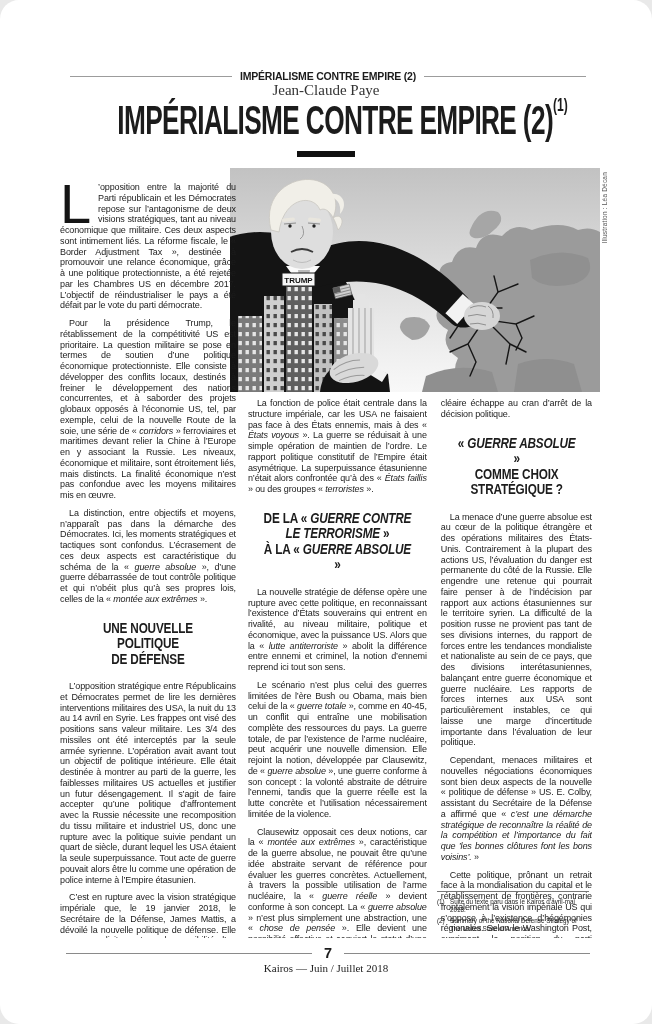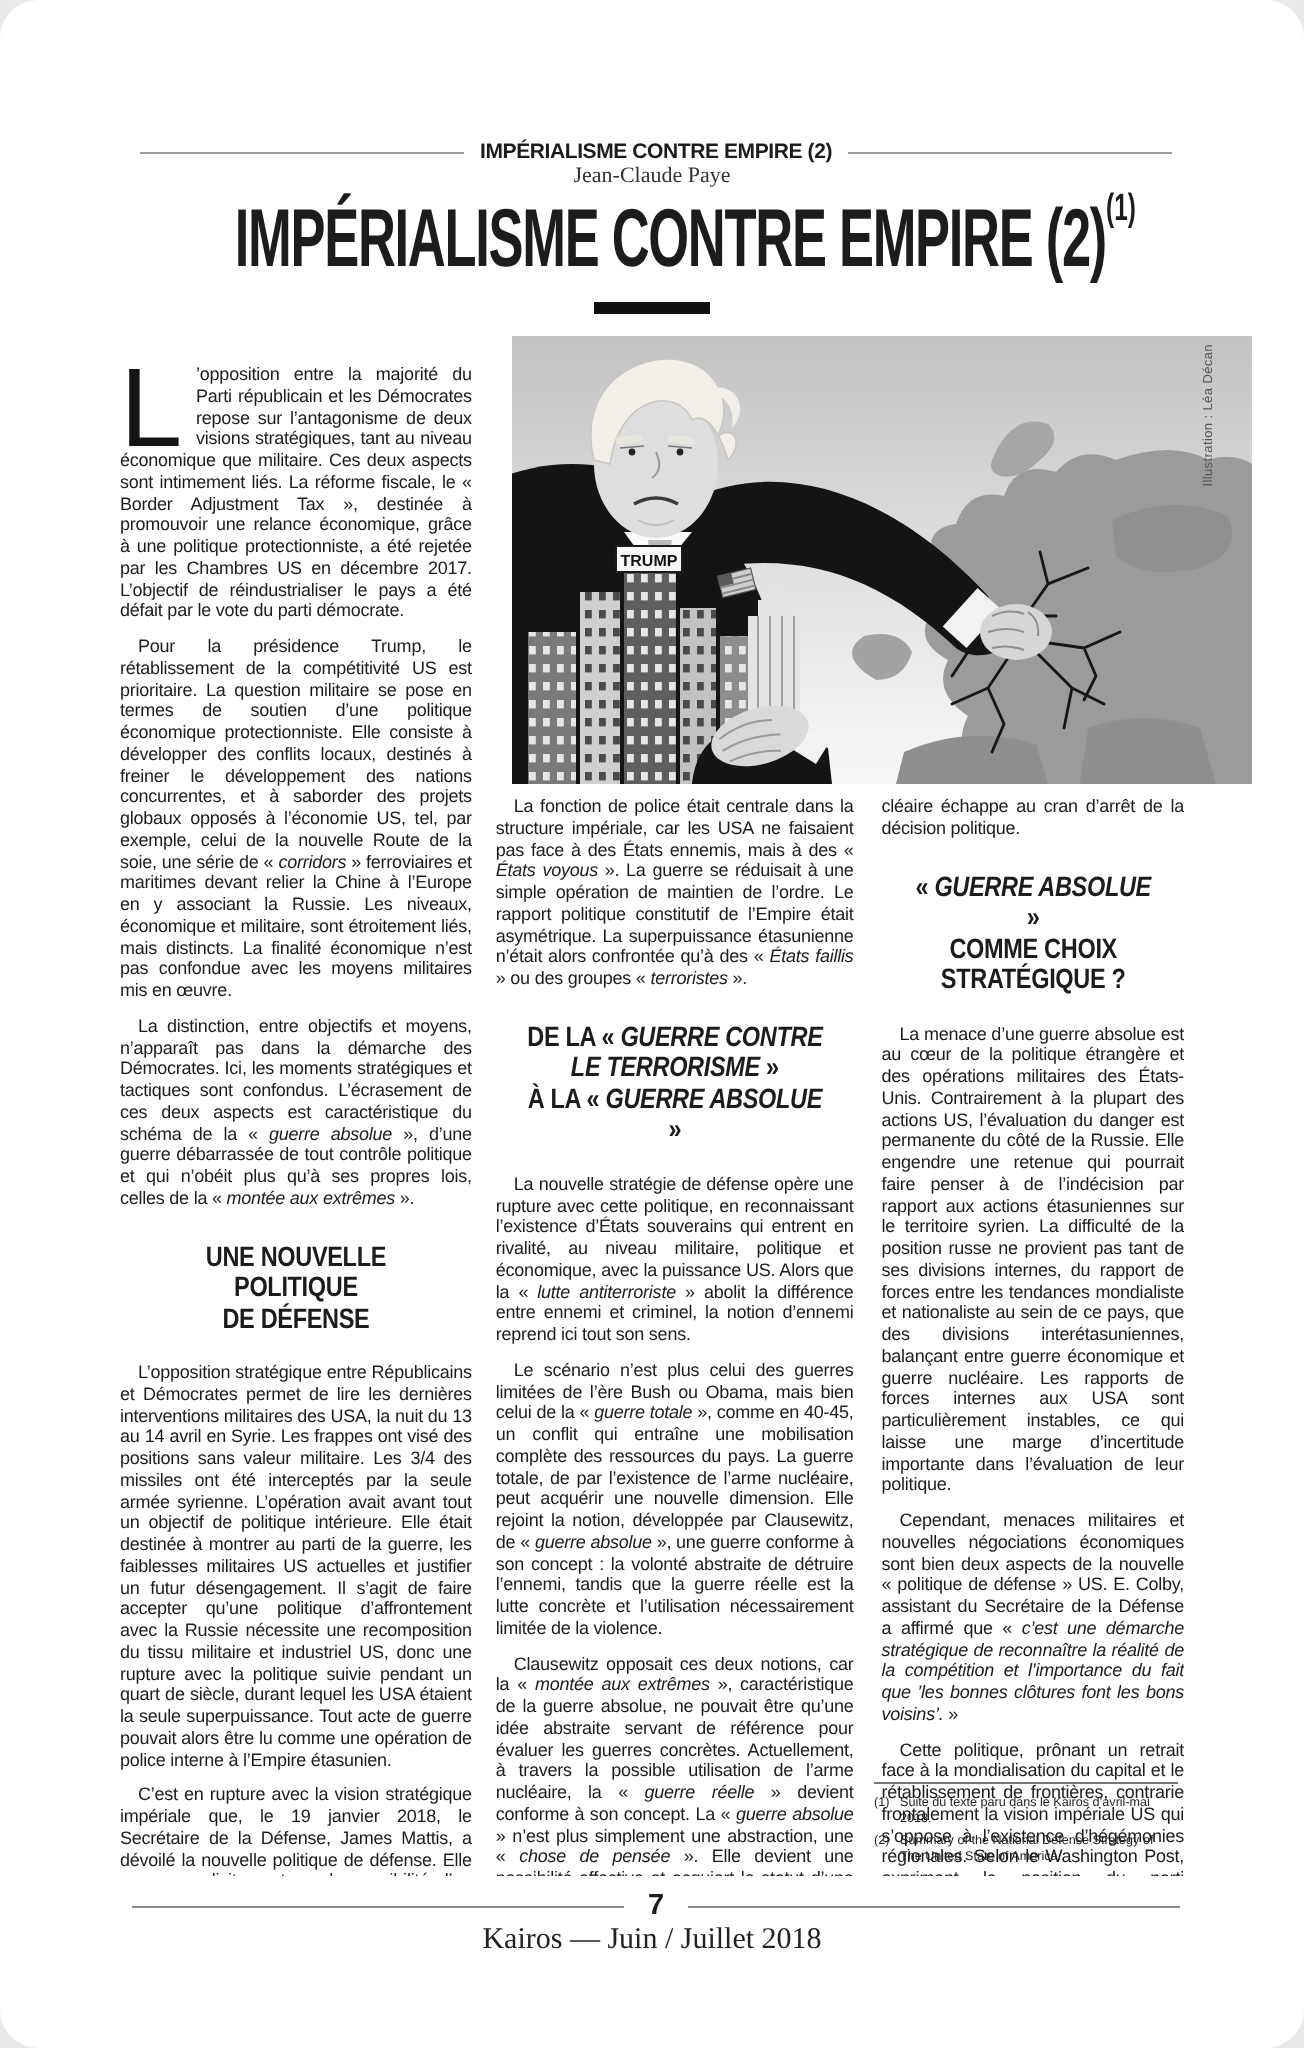--- a/index.html
+++ b/index.html
@@ -3,29 +3,29 @@
 <meta charset="utf-8">
 <style>
   html,body{margin:0;padding:0;background:#e9e9e9;}
   .page{position:relative;width:652px;height:1024px;background:#fff;margin:0 auto;
         font-family:"Liberation Sans",sans-serif;color:#1c1c1c;overflow:hidden;border-radius:19px;}
   
   .kicker-row{position:absolute;top:70px;left:70px;right:66px;display:flex;align-items:center;}
   .kicker-rule{flex:1;height:1px;background:#9c9c9c;}
   .kicker{font-size:10.5px;font-weight:bold;letter-spacing:-0.2px;white-space:nowrap;padding:0 8px;}
   .author-line{position:absolute;top:82px;left:0;width:100%;text-align:center;
-        font-family:"Liberation Serif",serif;font-size:11px;color:#333;}
+        font-family:"Liberation Serif",serif;font-size:15px;color:#333;}
   .main-title{position:absolute;top:94px;left:0;width:100%;text-align:center;
         font-size:41px;font-weight:bold;letter-spacing:-1px;white-space:nowrap;
         transform:scaleX(0.64);transform-origin:50% 50%;}
   .main-title .sup{font-size:19px;vertical-align:23px;letter-spacing:0;}
   .title-bar{position:absolute;top:151px;left:50%;transform:translateX(-50%);
         width:58px;height:6px;background:#101010;}
   
-  .illo{position:absolute;left:230px;top:168px;width:370px;height:224px;margin-left:26px;}
+  .illo{position:absolute;left:230px;top:168px;width:370px;height:224px;}
   .illo svg{display:block;}
   .illo-credit{position:absolute;left:601px;top:172px;font-size:6.5px;color:#555;
         writing-mode:vertical-rl;transform:rotate(180deg);letter-spacing:0.2px;}
   
   .columns{position:absolute;left:60px;top:182px;width:532px;height:756px;
         display:flex;overflow:hidden;}
   .col{font-size:9px;line-height:10.75px;text-align:justify;letter-spacing:-0.12px;}
   .col-1{width:178px;margin-right:12px;}
   .col-2{width:181px;margin-right:14px;padding-top:216px;}
   .col-3{width:153px;padding-top:216px;}
@@ -41,21 +41,21 @@
   .footnotes{position:absolute;left:437px;top:891px;width:152px;border-top:1px solid #777;
         padding-top:6px;font-size:6.3px;line-height:8px;color:#222;}
   .footnote{display:flex;margin-bottom:3px;}
   .footnote .fn-num{width:13px;flex:none;}
   .footnote .fn-text{flex:1;}
   
   .footer-line{position:absolute;top:946px;left:66px;right:62px;display:flex;align-items:center;}
   .footer-rule{flex:1;height:1px;background:#8a8a8a;}
   .page-number{font-size:14.5px;font-weight:bold;padding:0 12px;line-height:1;}
   .issue-line{position:absolute;top:962px;left:0;width:100%;text-align:center;
-        font-family:"Liberation Serif",serif;font-size:15px;color:#222;}
+        font-family:"Liberation Serif",serif;font-size:11px;color:#222;}
 </style>
 </head>
 <body>
 
 <div class="page">
 
   <div class="kicker-row">
     <div class="kicker-rule"></div>
     <div class="kicker">IMPÉRIALISME CONTRE EMPIRE (2)</div>
     <div class="kicker-rule"></div>

